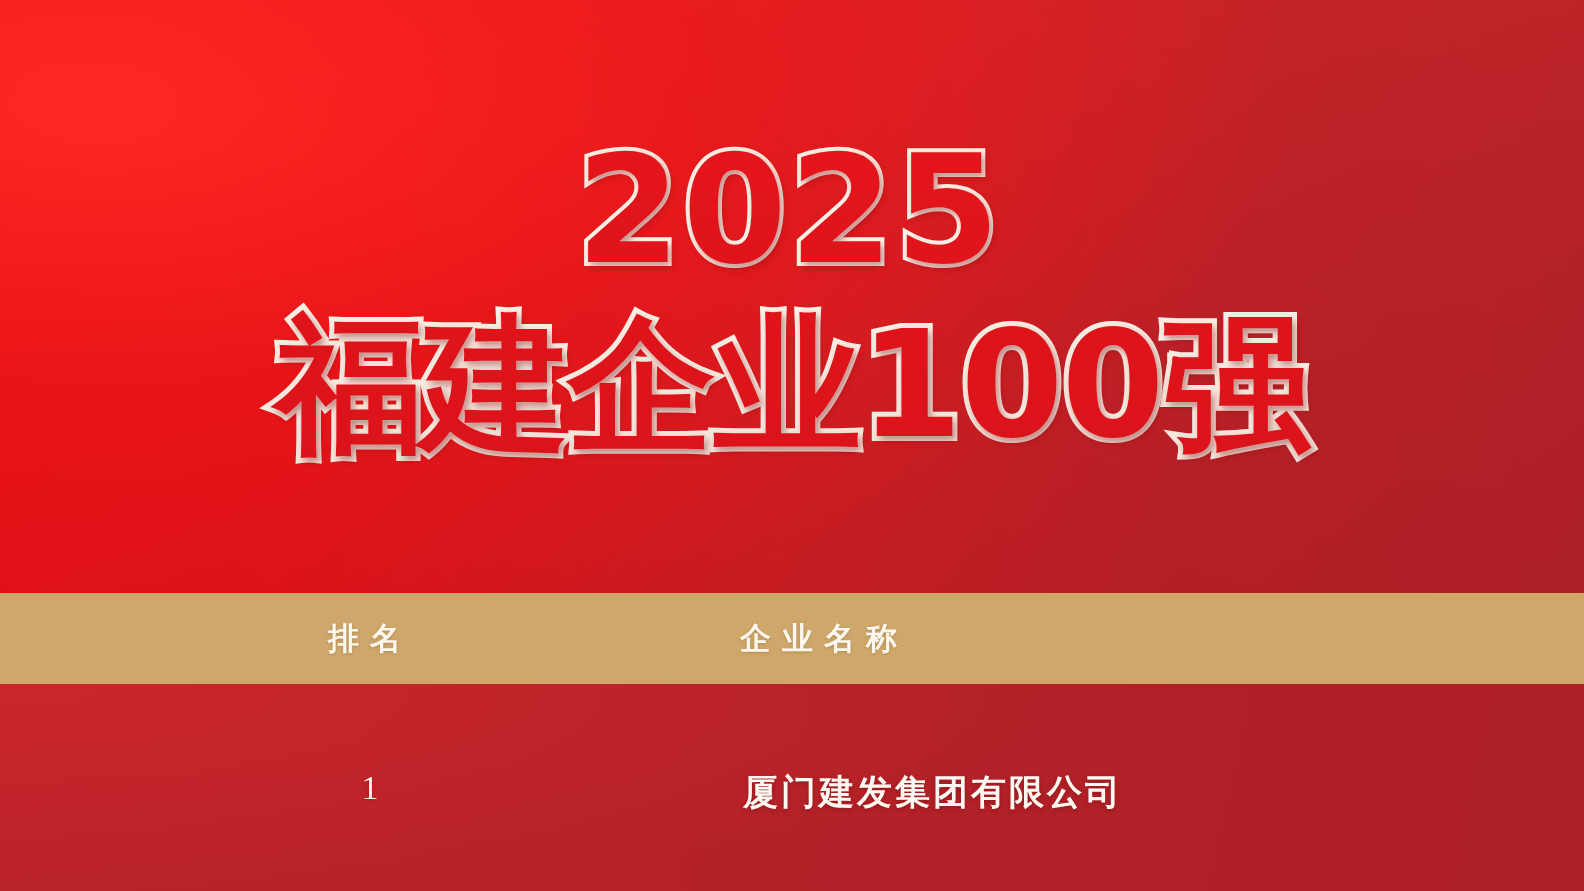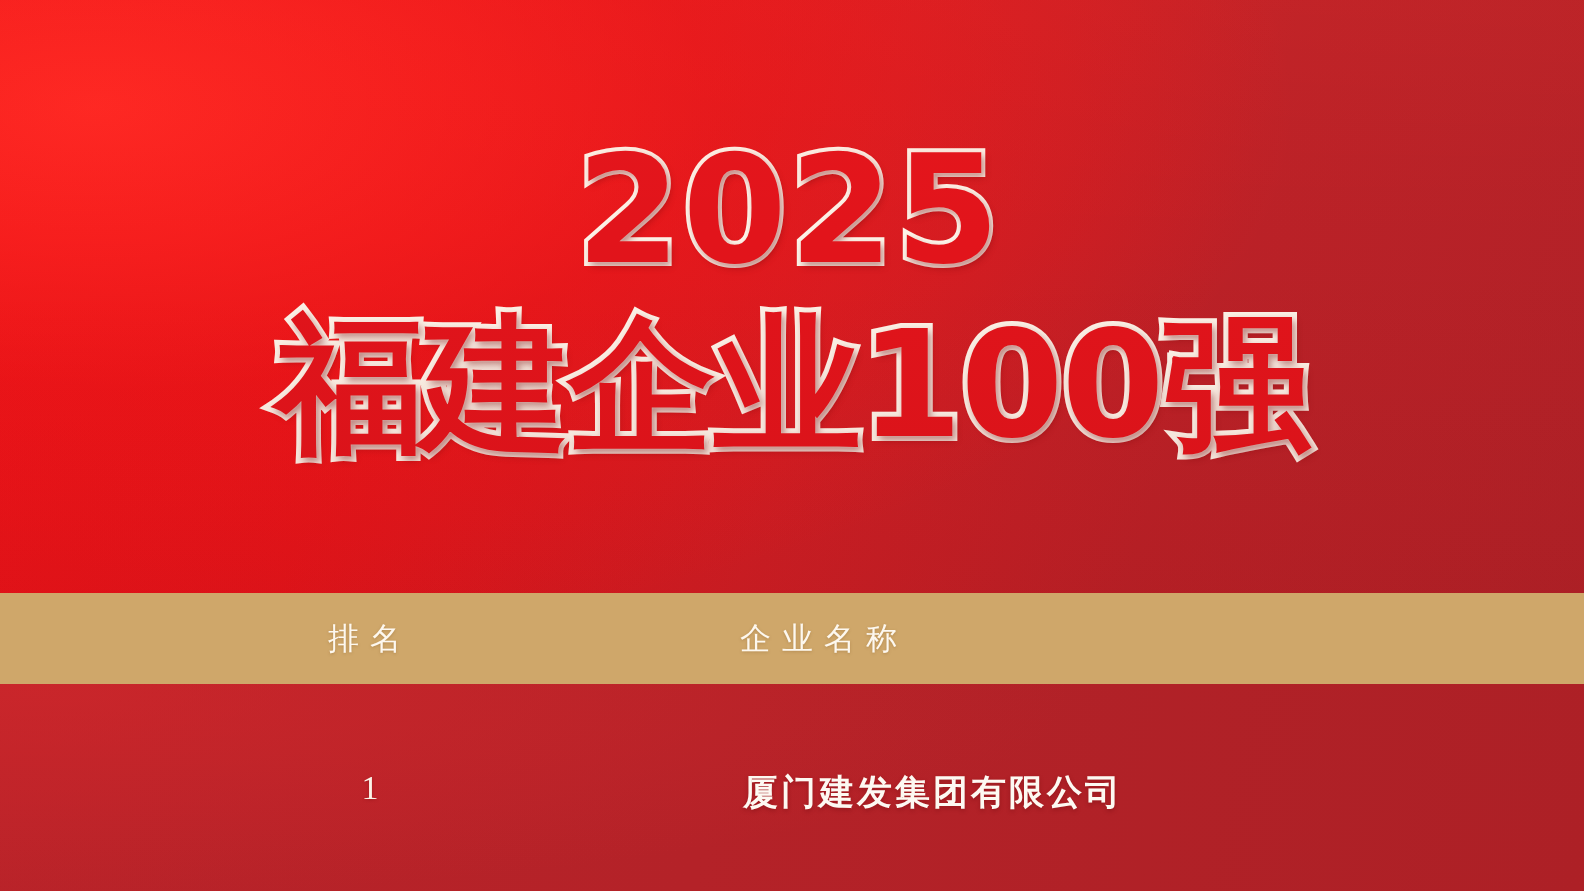--- a/index.html
+++ b/index.html
@@ -92,21 +92,21 @@
     width: 740px;
     text-align: center;
   }
   .col-name {
     width: 245px;
     text-align: left;
   }
   .th-text {
     color: #fdf8ef;
     font-size: 31px;
-    font-weight: 400;
+    font-weight: 700;
     letter-spacing: 11px;
     text-indent: 11px;
     text-shadow: 0 1px 3px rgba(130,90,40,0.35);
     font-family: "DejaVu Sans", "Liberation Sans", sans-serif;
   }
 
   
   #table-body {
     position: absolute;
     left: 0;

